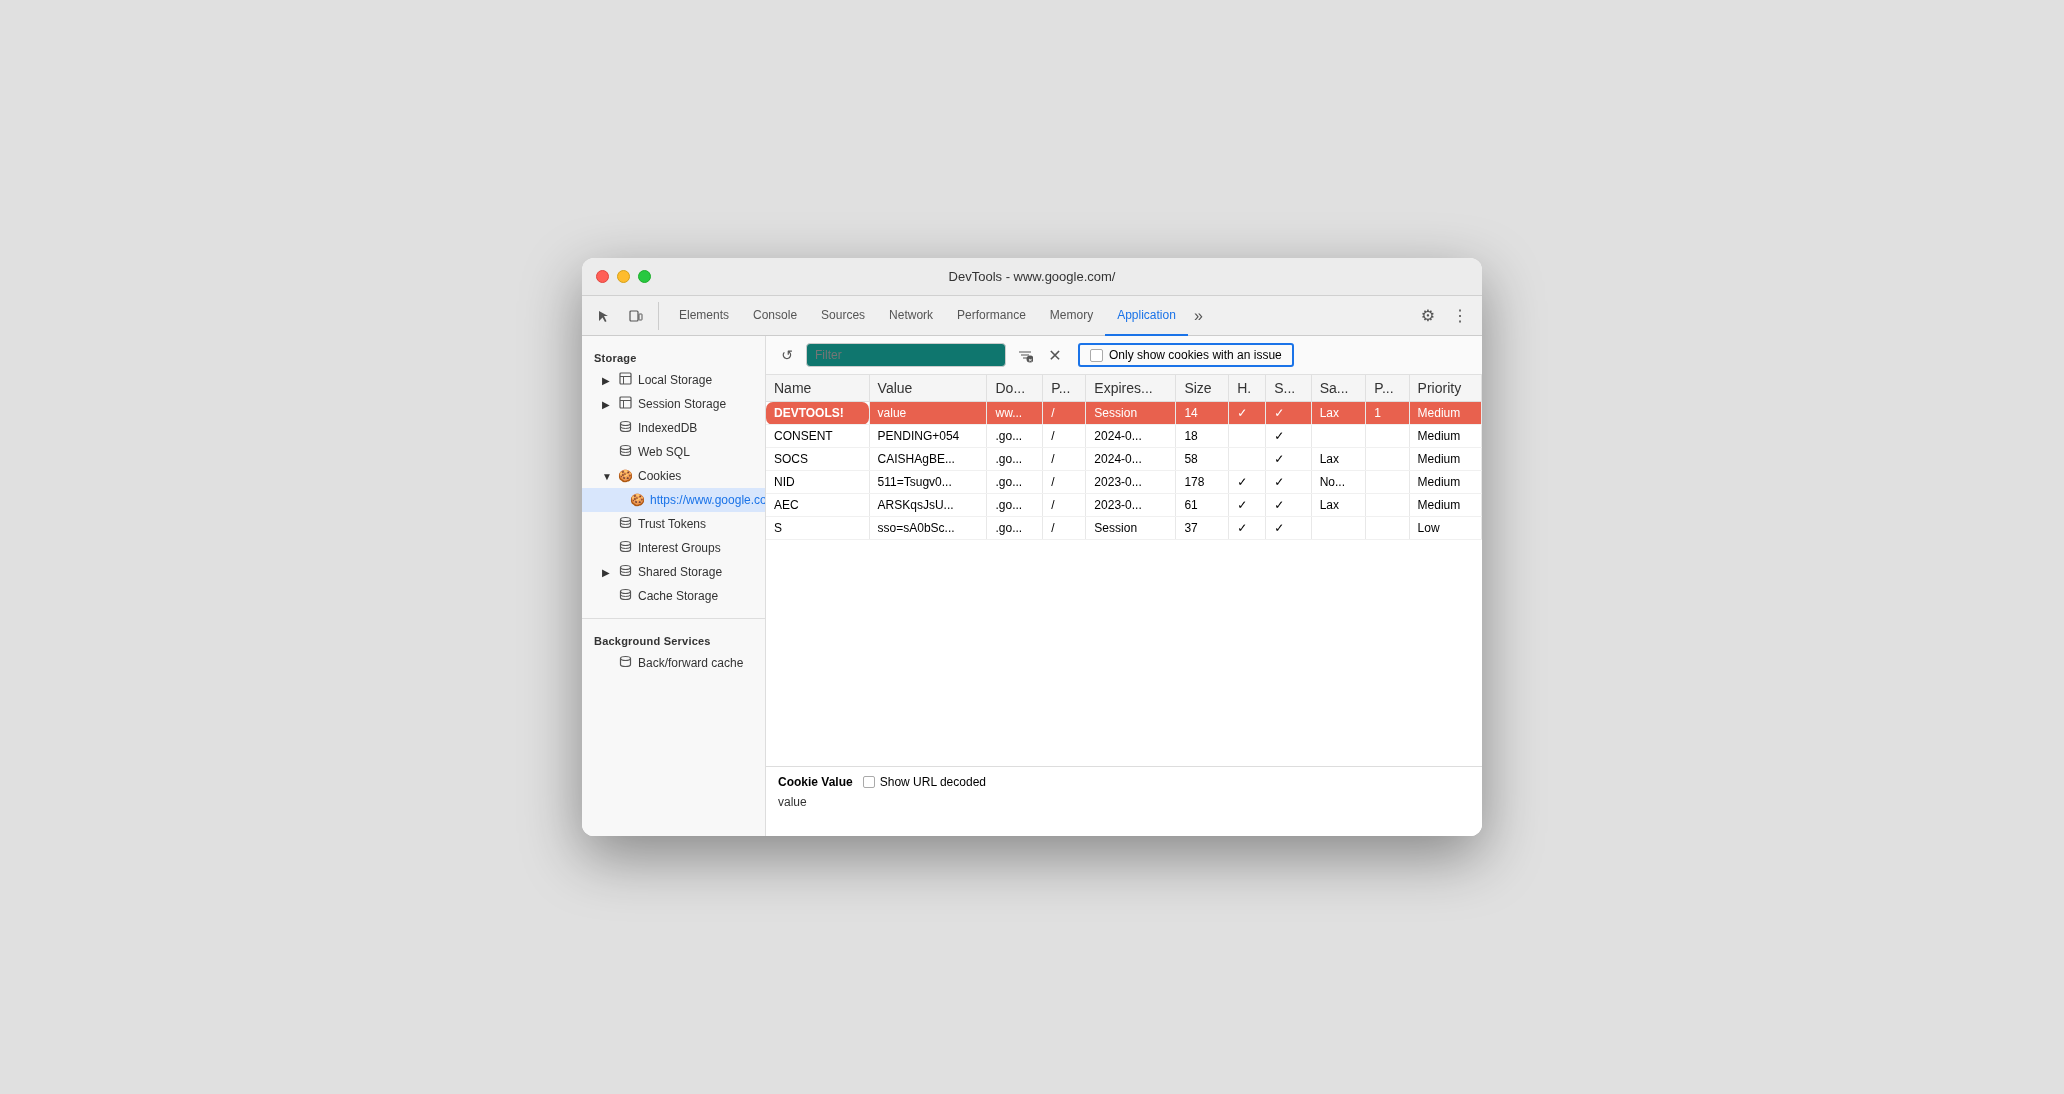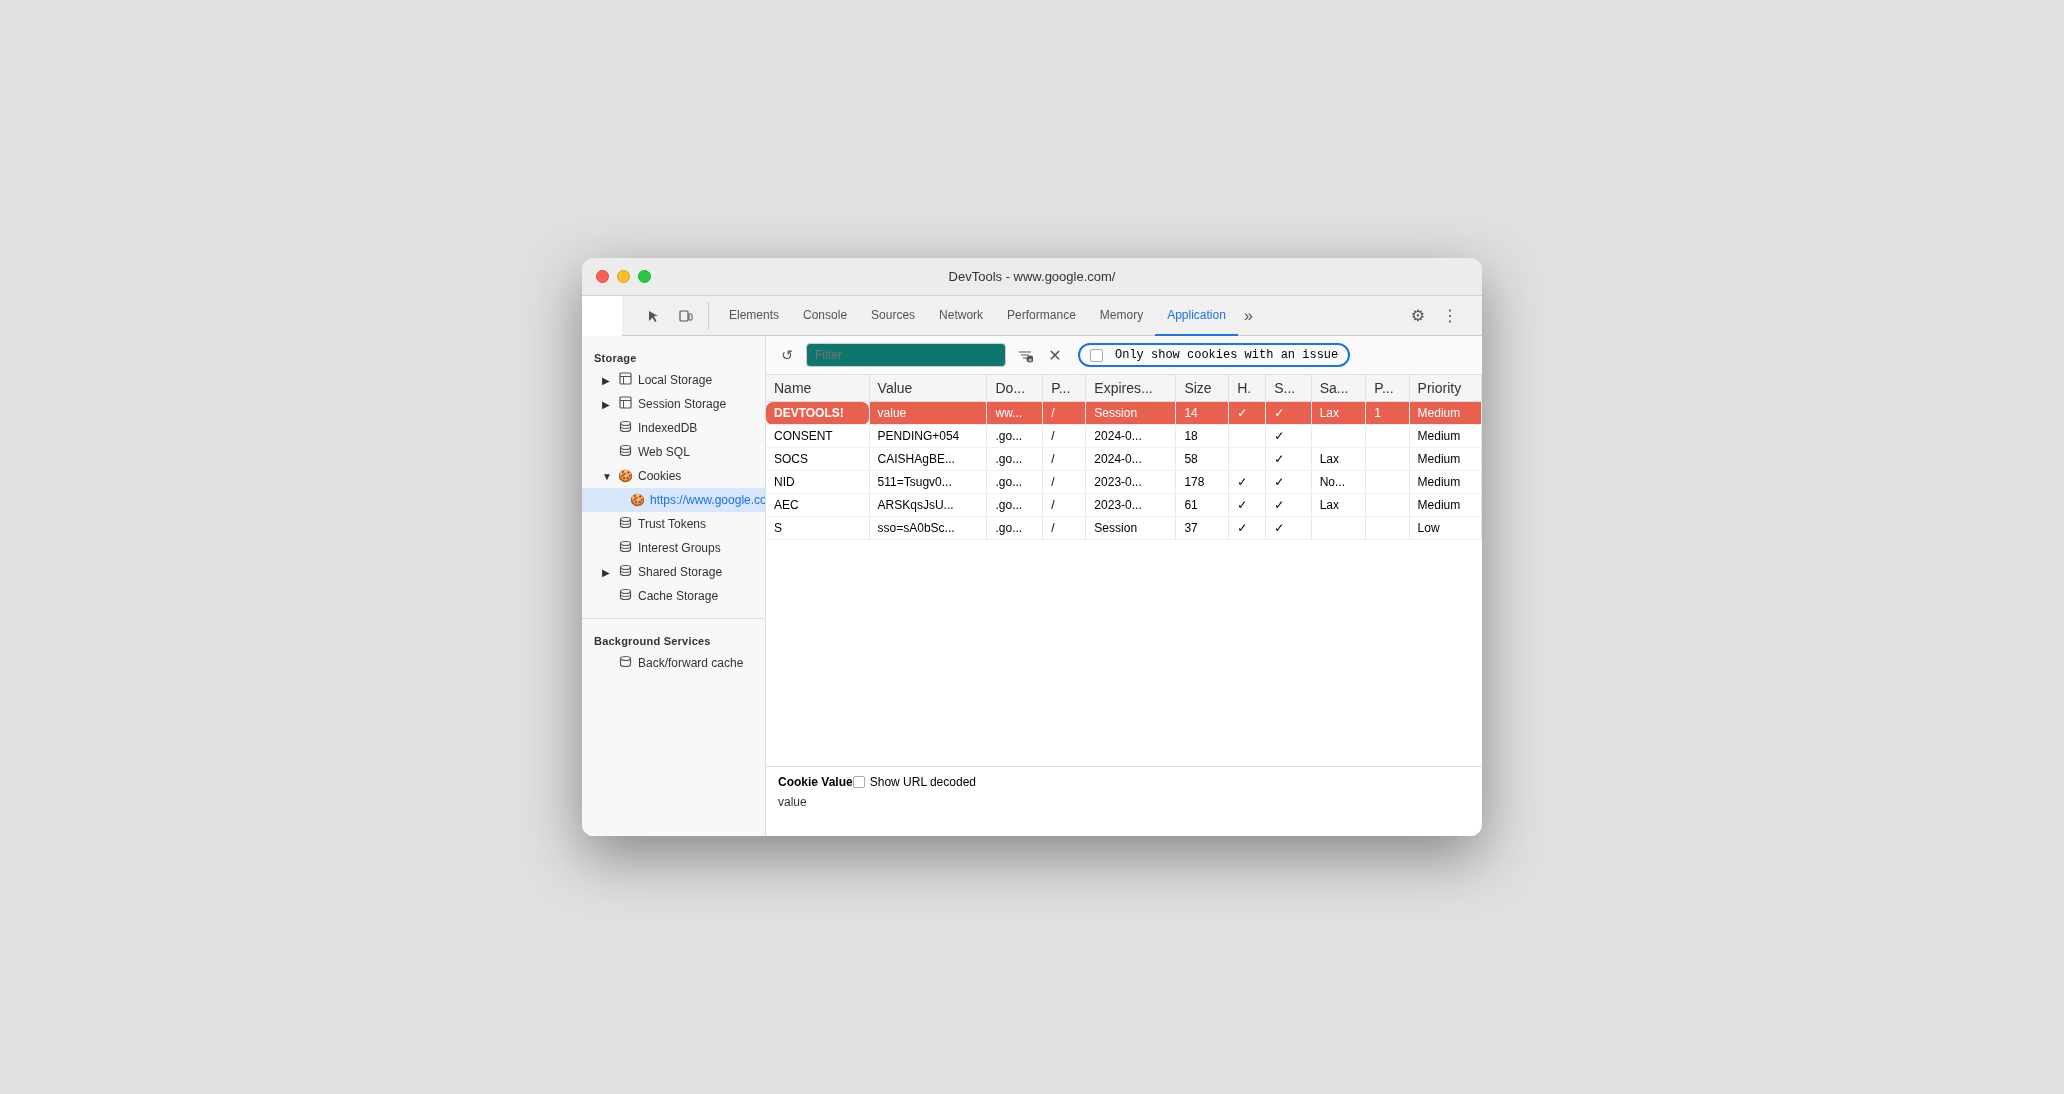--- a/index.html
+++ b/index.html
@@ -51,24 +51,23 @@
     .devtools-container {
       display: flex;
       flex-direction: column;
       background: #fff;
     }
     .devtools-tabs {
       display: flex;
       align-items: center;
       background: #f0f0f0;
       border-bottom: 1px solid #ccc;
-      padding: 0 18px;
+      padding: 0 8px;
       height: 40px;
       gap: 0;
-      margin-left: 40px;
     }
     .tab-icons {
       display: flex;
       gap: 4px;
       margin-right: 8px;
       padding-right: 8px;
       border-right: 1px solid #ccc;
     }
     .tab-icon-btn {
       width: 28px;
@@ -219,28 +218,27 @@
       align-items: center;
       justify-content: center;
       cursor: pointer;
       color: #555;
       font-size: 16px;
       border-radius: 50%;
     }
     .only-issues-label {
       display: flex;
       align-items: center;
-      gap: 12px;
+      gap: 6px;
       font-size: 12px;
       cursor: pointer;
       padding: 3px 10px;
-      border-radius: 12px;
+      border-radius: 3px;
       border: 2px solid #1a73e8;
       margin-left: 6px;
-      font-family: Liberation Mono, monospace;
     }
     .only-issues-checkbox {
       width: 13px;
       height: 13px;
       border: 1.5px solid #aaa;
       border-radius: 2px;
       background: #fff;
       flex-shrink: 0;
     }
     .table-container {
@@ -282,20 +280,21 @@
     }
     .bottom-panel {
       border-top: 1px solid #ddd;
       padding: 8px 12px;
       font-size: 12px;
       min-height: 70px;
     }
     .bottom-panel-header {
       display: flex;
       align-items: center;
+      gap: 10px;
       margin-bottom: 6px;
     }
     .cookie-value-label {
       font-weight: 600;
       font-size: 12px;
     }
     .show-url-decoded {
       display: flex;
       align-items: center;
       gap: 5px;

